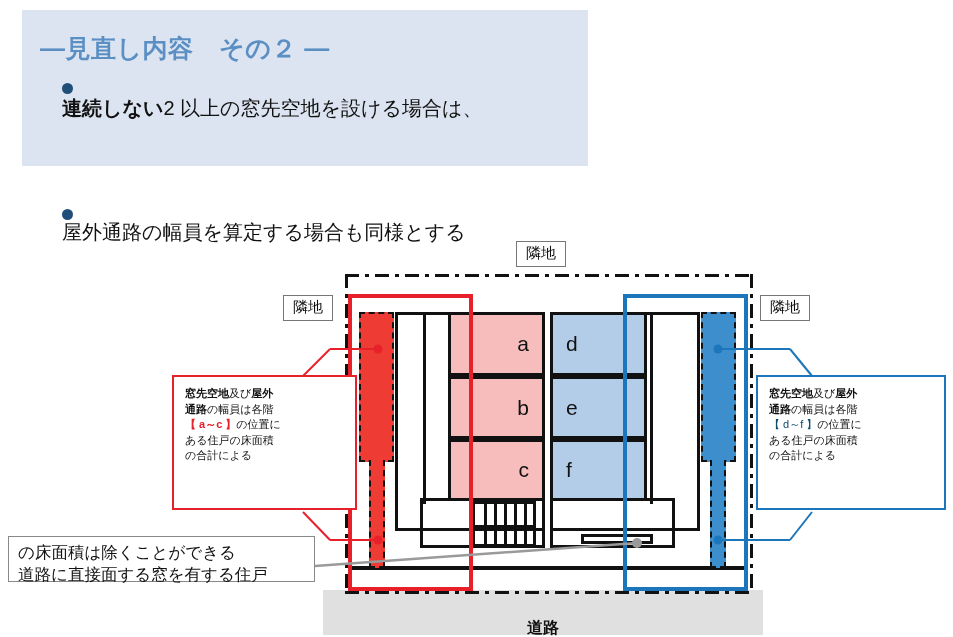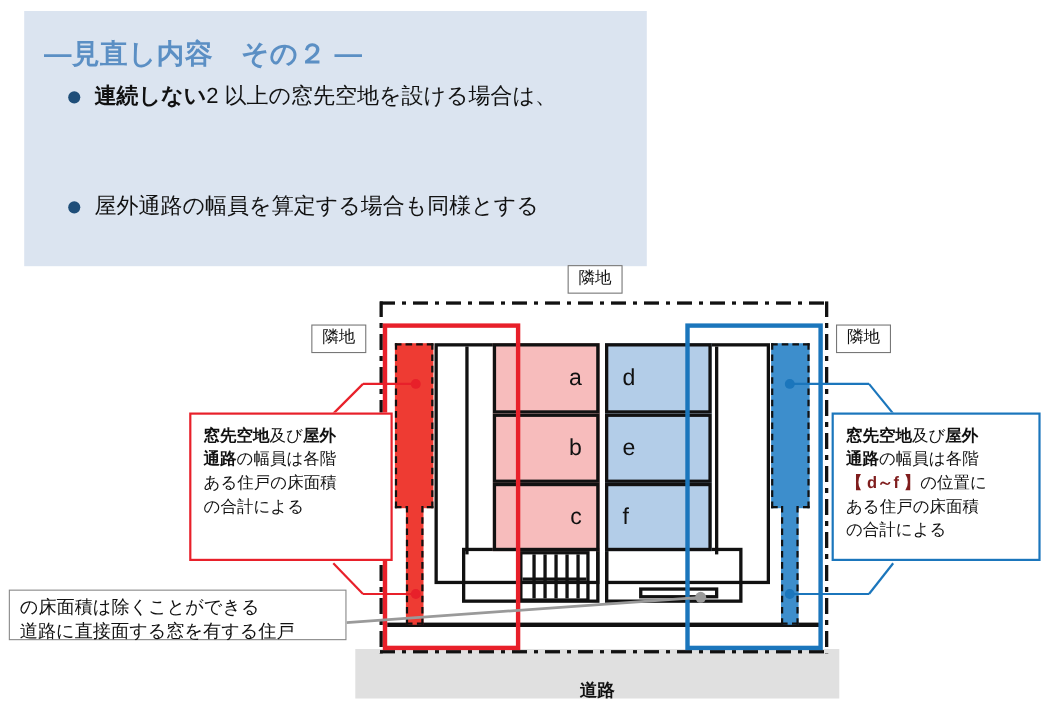--- a/index.html
+++ b/index.html
@@ -8,39 +8,39 @@
     background:#ffffff;
     font-family:"Liberation Sans","DejaVu Sans",sans-serif;
     position:relative;
     overflow:hidden;
     -webkit-font-smoothing:antialiased;
   }
   .abs{position:absolute;}
 
   
   #header-panel{
-    left:22px;top:10px;width:566px;height:232px;
+    left:22px;top:10px;width:566px;height:156px;
     background:#dbe4f0;
     text-align:right;
   }
   #header-title{
     position:absolute;left:18px;top:22px;
     font-size:25px;font-weight:bold;color:#5b8fc4;
     letter-spacing:.5px;white-space:nowrap;
   }
-  .bullet-row{position:absolute;display:flex;align-items:flex-start;}
+  .bullet-row{position:absolute;display:flex;align-items:flex-start;flex-direction:column;}
   .bullet-dot{
     width:11px;height:11px;border-radius:50%;
     background:#1f4e79;flex:0 0 auto;margin-top:9px;margin-right:13px;
   }
   .bullet-lines{font-size:20px;color:#111;line-height:1.43;}
   .bullet-lines div{white-space:nowrap;}
   .b{font-weight:bold;}
   #bullet-1{left:40px;top:64px;}
-  #bullet-2{left:40px;top:164px;}
+  #bullet-2{left:40px;top:190px;font-family:Liberation Mono, monospace;}
 
   
   #diagram{left:0;top:224px;width:953px;height:413px;}
 
   
   #road-band{
     left:323px;top:366px;width:440px;height:45px;
     background:#e0e0e0;
   }
   #road-label{
@@ -123,36 +123,36 @@
     background:#3d8ecc;border:2px dashed #111;box-sizing:border-box;border-top:0;
   }
 
   
   #red-rect{left:348px;top:70px;width:125px;height:297px;border:4px solid #e8202a;box-sizing:border-box;}
   #blue-rect{left:623px;top:70px;width:125px;height:297px;border:4px solid #1b76bc;box-sizing:border-box;}
 
   
   .callout{
     position:absolute;background:#fff;box-sizing:border-box;
-    font-size:15px;line-height:1.42;color:#111;
+    font-size:11px;line-height:1.42;color:#111;
   }
   #callout-left{
     left:172px;top:375px;width:185px;height:135px;
     border:2px solid #e8202a;padding:9px 10px 0 11px;
   }
   #callout-right{
     left:756px;top:375px;width:190px;height:135px;
     border:2px solid #1b76bc;padding:9px 10px 0 11px;
   }
   #callout-bottom{
     left:8px;top:536px;width:307px;height:46px;
     border:1px solid #888;padding:5px 8px 0 9px;font-size:16.5px;line-height:1.32;
   }
   .key-red{color:#e8202a;font-weight:bold;}
-  .key-blue{color:#7f1d1d;font-weight:bold;}
+  .key-blue{color:#0c4a6e;font-weight:normal;}
   .callout div{white-space:nowrap;}
 
   
   #leaders{left:0;top:0;width:953px;height:637px;pointer-events:none;}
 </style>
 </head>
 <body>
 
 <div class="abs" id="header-panel">
   <div id="header-title">―見直し内容　その２ ―</div>
@@ -254,20 +254,21 @@
   <line x1="790" y1="540" x2="812" y2="512" stroke="#1b76bc" stroke-width="2"></line>
   <circle cx="718" cy="540" r="4.5" fill="#1b76bc"></circle>
 
   <line x1="315" y1="566" x2="637" y2="543" stroke="#9a9a9a" stroke-width="2.5"></line>
   <circle cx="637" cy="543" r="5" fill="#9a9a9a"></circle>
 </svg>
 
 <div class="callout" id="callout-left">
     <div><span class="b">窓先空地</span><span>及び</span><span class="b">屋外</span></div>
     <div><span class="b">通路</span><span>の幅員は各階</span></div>
+    <div><span class="key-red">【 a～c 】</span><span>の位置に</span></div>
     <div><span>ある住戸の床面積</span></div>
     <div><span>の合計による</span></div>
   </div>
 <div class="callout" id="callout-right">
     <div><span class="b">窓先空地</span><span>及び</span><span class="b">屋外</span></div>
     <div><span class="b">通路</span><span>の幅員は各階</span></div>
     <div><span class="key-blue">【 d～f 】</span><span>の位置に</span></div>
     <div><span>ある住戸の床面積</span></div>
     <div><span>の合計による</span></div>
   </div>

